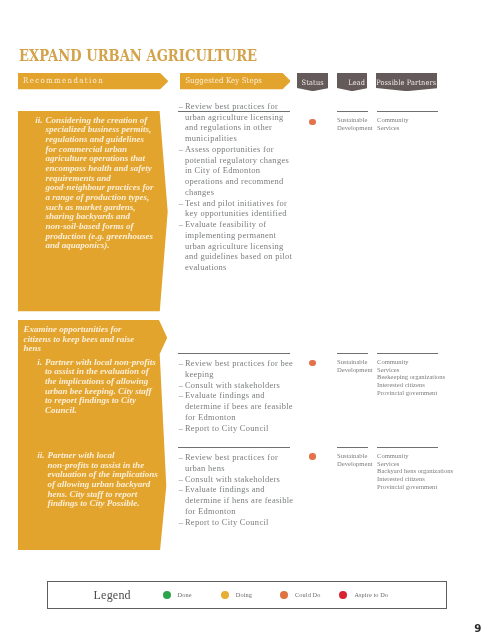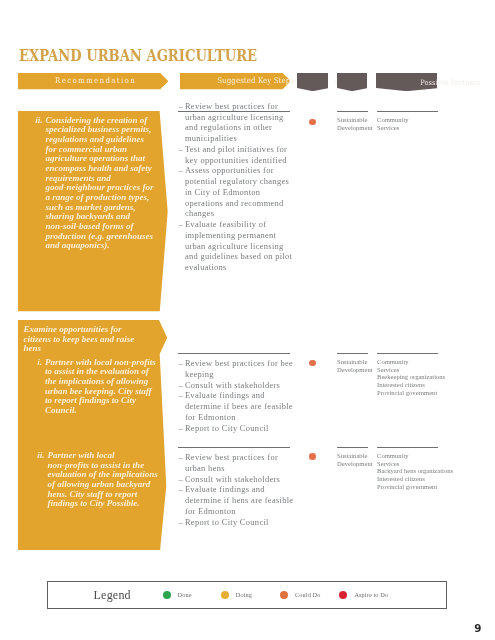--- a/index.html
+++ b/index.html
@@ -14,21 +14,21 @@
          color:#D2A34B;white-space:nowrap;line-height:13px;
          transform:scaleX(0.845);transform-origin:left top;
          font-stretch:condensed;}
 
   
   .band{position:absolute;}
   .band svg{position:absolute;left:0;top:0;}
   .band .lbl{position:absolute;top:0;height:16.3px;line-height:16.3px;
              font-family:"DejaVu Serif",serif;font-stretch:condensed;font-weight:400;
              font-size:7.8px;letter-spacing:0px;
-             color:#FCEFD9;white-space:nowrap;margin-left:32px;}
+             color:#FCEFD9;white-space:nowrap;}
   .band.dark .lbl{color:#F2ECEA;font-size:7.3px;font-weight:400;letter-spacing:0.15px;line-height:19.3px;}
 
   
   .recblock{position:absolute;}
   .recblock svg{position:absolute;left:0;top:0;}
   .rectext{position:absolute;color:#FCEFD9;font-family:"Liberation Serif",serif;
            font-style:italic;font-weight:700;font-size:9.0px;line-height:9.67px;
            letter-spacing:0px;}
   .rectext.prewrap{white-space:pre-wrap;}
   .rectext .mk{position:absolute;top:0;right:100%;padding-right:3.0px;white-space:nowrap;}
@@ -81,21 +81,21 @@
 <div class="band dark" style="left:337.2px;top:72.89999999999999px;width:30.3px;height:18.2px">
       <svg width="30.3" height="18.2" viewBox="0 0 30.3 18.2">
         <path d="M0 0 H30.3 V15.1 L15.15 18.2 L0 15.1 Z" fill="#655A5A"></path>
       </svg>
       <div class="lbl" style="left:11px;width:30.3px;text-align:left">Lead</div>
     </div>
 <div class="band dark" style="left:375.6px;top:72.89999999999999px;width:61.4px;height:18.2px">
       <svg width="61.4" height="18.2" viewBox="0 0 61.4 18.2">
         <path d="M0 0 H61.4 V15.1 L30.70 18.2 L0 15.1 Z" fill="#655A5A"></path>
       </svg>
-      <div class="lbl" style="left:12px;width:61.4px;text-align:center">Possible Partners</div>
+      <div class="lbl" style="left:0;width:61.4px;text-align:center">Possible Partners</div>
     </div>
 <div class="recblock" style="left:18.2px;top:111.4px;width:150.70000000000002px;height:200.20000000000002px">
       <svg width="150.70000000000002" height="200.20000000000002" viewBox="0 0 150.70000000000002 200.20000000000002">
         <path d="M0 0 H141.60 L149.70 100.60 L141.80 200.20 H0 Z" fill="#E2A42C"></path>
       </svg>
     </div>
 <div class="rectext nobrk" style="left:45.6px;top:115.6px;width:109px"><span class="mk">ii.</span><span>Considering the creation of specialized business permits, regulations and guidelines for commercial urban agriculture operations that encompass health and safety requirements and good‑neighbour practices for a range of production types, such as market gardens, sharing backyards and non‑soil‑based forms of production (e.g. greenhouses and aquaponics).</span></div>
 <div class="recblock" style="left:18.2px;top:319.9px;width:150.20000000000002px;height:229.89999999999998px">
       <svg width="150.20000000000002" height="229.89999999999998" viewBox="0 0 150.20000000000002 229.89999999999998">
         <path d="M0 0 H141.00 L149.20 17.80 L141.70 34.10 L148.30 166.10 L142.10 229.90 H0 Z" fill="#E2A42C"></path>
@@ -103,22 +103,22 @@
     </div>
 <div class="rectext nobrk" style="left:23.5px;top:325.0px;width:123px">Examine opportunities for citizens to keep bees and raise hens</div>
 <div class="rectext nobrk" style="left:45.0px;top:357.5px;width:111px"><span class="mk">i.</span><span>Partner with local non‑profits to assist in the evaluation of the implications of allowing urban bee keeping. City staff to report findings to City Council.</span></div>
 <div class="rectext nobrk prewrap" style="left:47.6px;top:451.1px;width:112.5px"><span class="mk">ii.</span><span>Partner with local
 non‑profits to assist in the evaluation of the implications of allowing urban backyard hens. City staff to report findings to City Possible.</span></div>
 <div class="rule" style="left:178.0px;top:110.5px;width:112.2px"></div>
 <div class="rule" style="left:337.0px;top:110.5px;width:31.4px"></div>
 <div class="rule" style="left:376.9px;top:110.5px;width:60.7px"></div>
 <div class="steps" style="left:178.8px;top:101px;width:118.0px">
       <div class="li">Review best practices for urban agriculture licensing and regulations in other municipalities</div>
+      <div class="li">Assess opportunities for potential regulatory changes in City of Edmonton operations and recommend changes</div>
       <div class="li">Test and pilot initiatives for key opportunities identified</div>
-      <div class="li">Assess opportunities for potential regulatory changes in City of Edmonton operations and recommend changes</div>
       <div class="li">Evaluate feasibility of implementing permanent urban agriculture licensing and guidelines based on pilot evaluations</div>
     </div>
 <div class="dot" style="left:309.1px;top:118.6px;width:6.6px;height:6.6px;background:#E4714A"></div>
 <div class="cell" style="left:337.0px;top:115.9px;width:38.0px">
       <div>Sustainable</div>
       <div>Development</div>
     </div>
 <div class="cell" style="left:377.0px;top:115.9px;width:62.0px">
       <div>Community</div>
       <div>Services</div>

